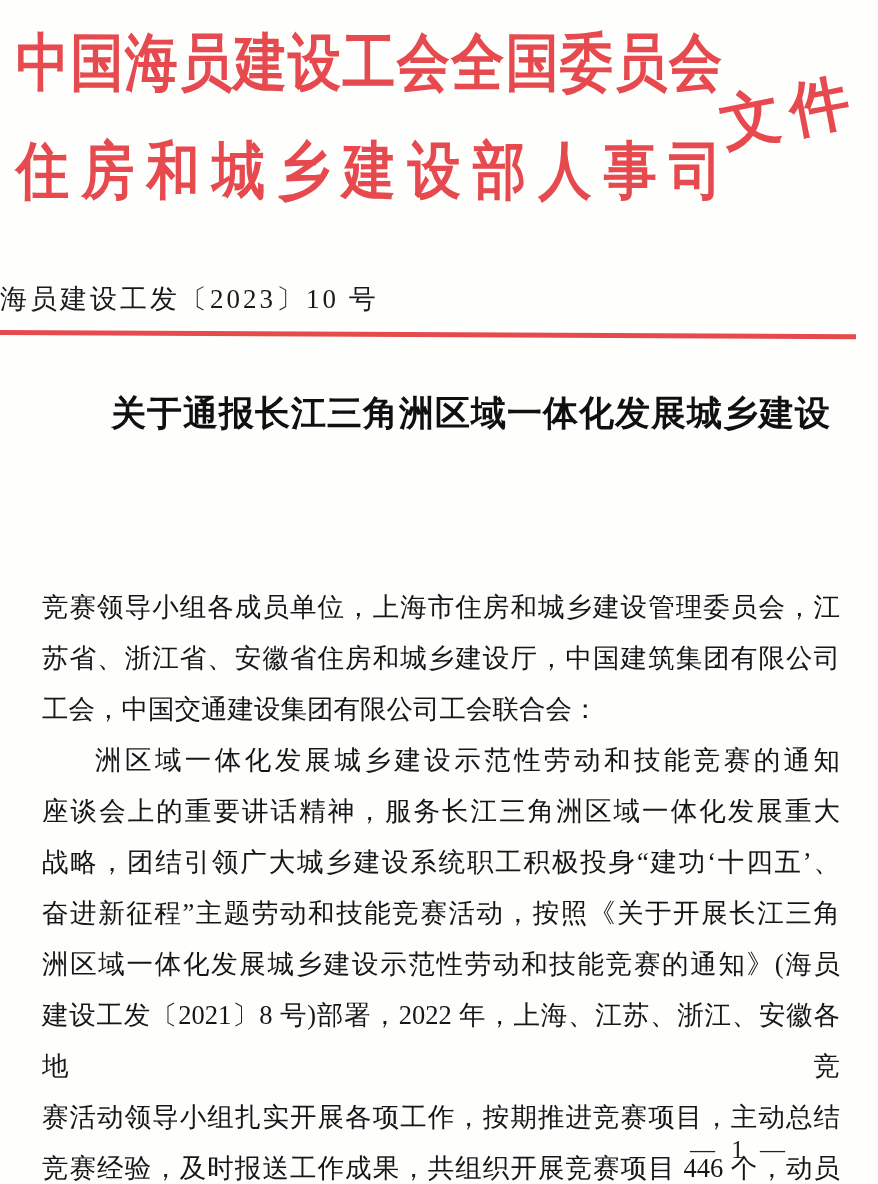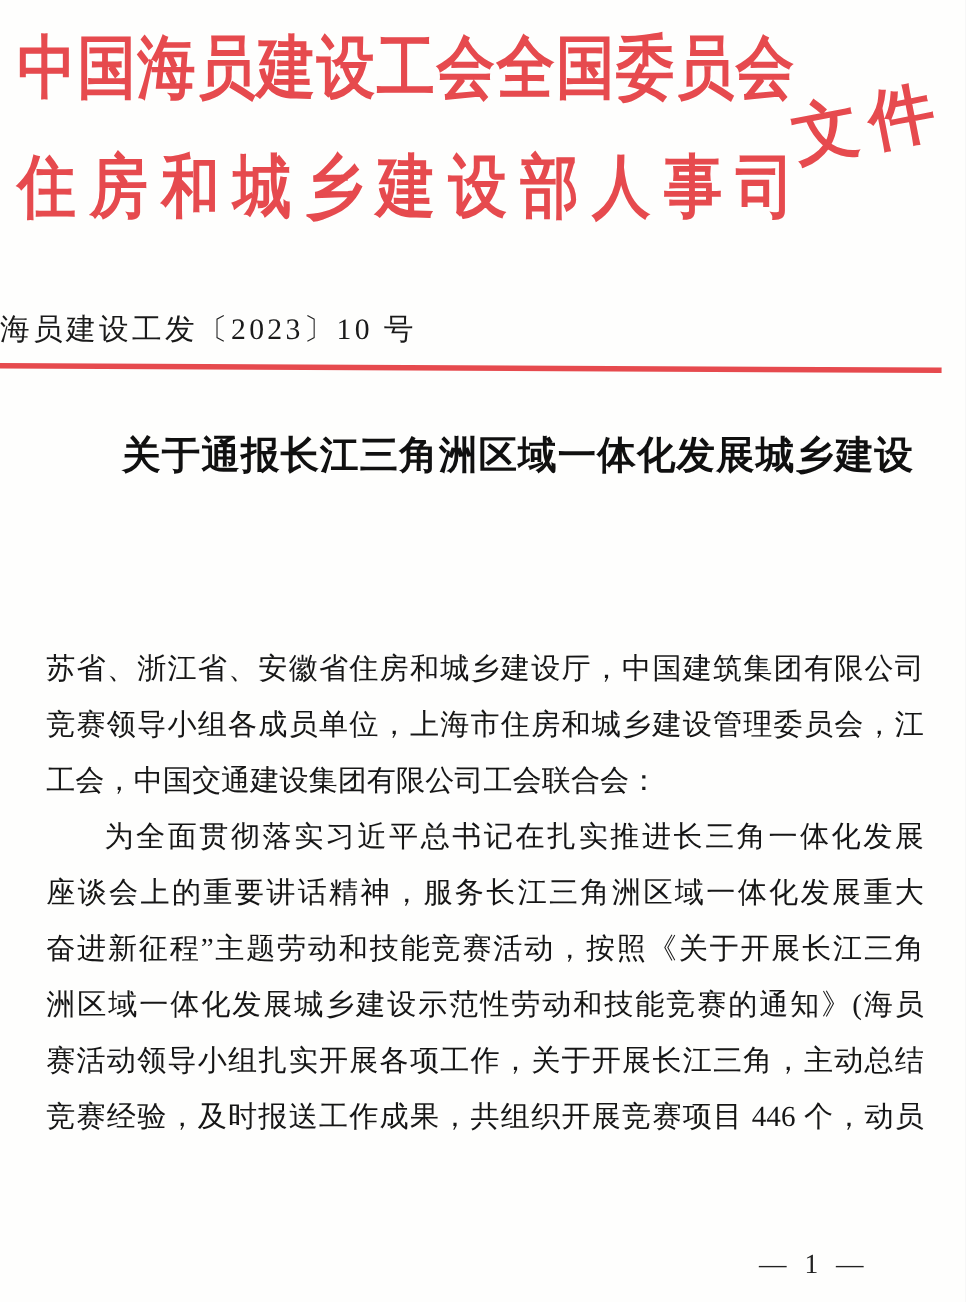--- a/index.html
+++ b/index.html
@@ -97,26 +97,28 @@
 
   <div class="doc-number">海员建设工发〔2023〕10 号</div>
 
   <div class="red-rule"></div>
 
   <div class="title">
     <div>关于通报长江三角洲区域一体化发展城乡建设</div>
   </div>
 
   <div class="body">
+    <div class="bline">竞赛领导小组各成员单位，上海市住房和城乡建设管理委员会，江</div>
     <div class="bline">苏省、浙江省、安徽省住房和城乡建设厅，中国建筑集团有限公司</div>
-    <div class="bline">竞赛领导小组各成员单位，上海市住房和城乡建设管理委员会，江</div>
     <div class="bline no-justify">工会，中国交通建设集团有限公司工会联合会：</div>
-    <div class="bline indent">为全面贯彻落实习近平总书记在扎实推进长三角一体化发展</div>
+    <div class="bline indent">洲区域一体化发展城乡建设示范性劳动和技能竞赛的通知</div>
     <div class="bline">座谈会上的重要讲话精神，服务长江三角洲区域一体化发展重大</div>
+    <div class="bline">战略，团结引领广大城乡建设系统职工积极投身“建功‘十四五’、</div>
     <div class="bline">奋进新征程”主题劳动和技能竞赛活动，按照《关于开展长江三角</div>
     <div class="bline">洲区域一体化发展城乡建设示范性劳动和技能竞赛的通知》(海员</div>
-    <div class="bline">赛活动领导小组扎实开展各项工作，关于开展长江三角，主动总结</div>
+    <div class="bline">建设工发〔2021〕8 号)部署，2022 年，上海、江苏、浙江、安徽各地竞</div>
+    <div class="bline">赛活动领导小组扎实开展各项工作，按期推进竞赛项目，主动总结</div>
     <div class="bline">竞赛经验，及时报送工作成果，共组织开展竞赛项目 446 个，动员</div>
   </div>
 
   <div class="footer">— 1 —</div>
 
 </div>
 
 </body></html>

